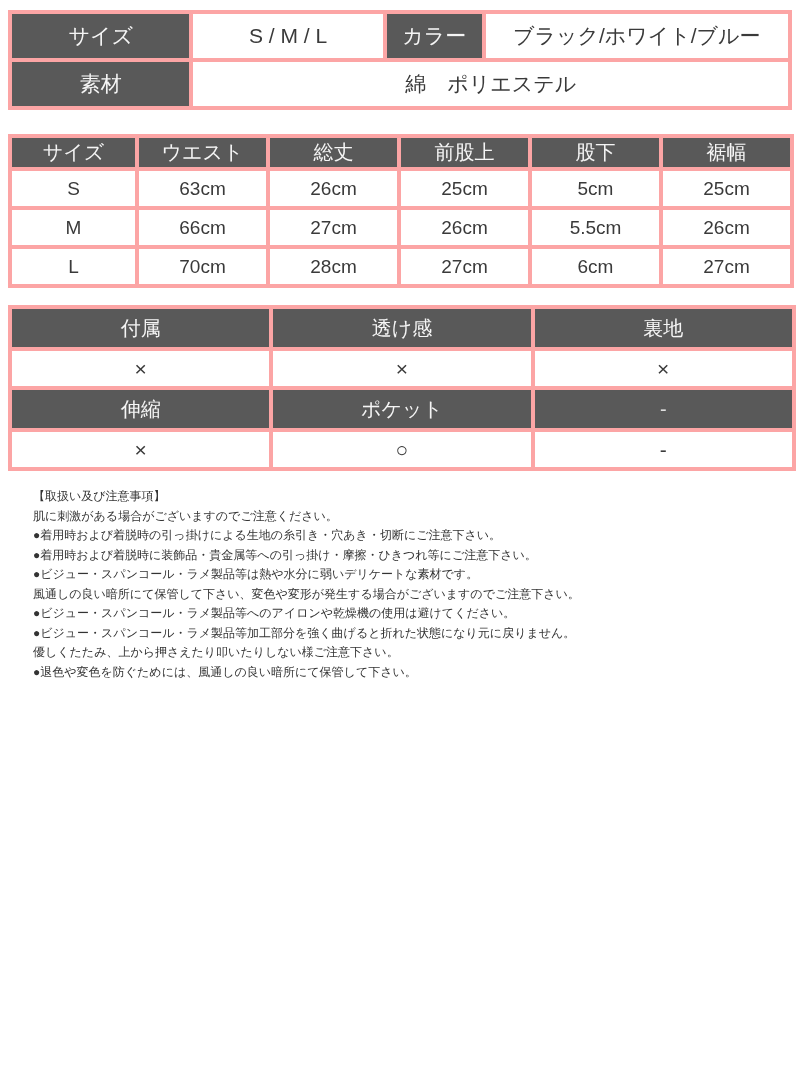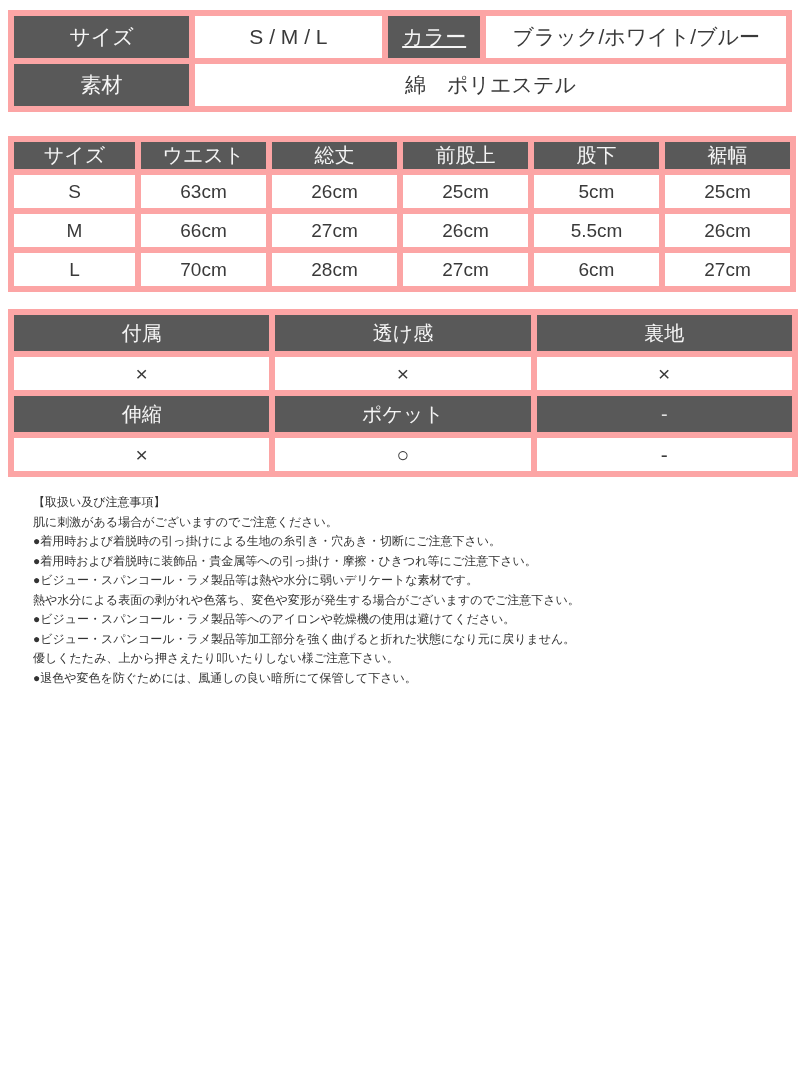--- a/index.html
+++ b/index.html
@@ -13,40 +13,40 @@
     overflow: hidden;
   }
   .page { position: absolute; top: 0; left: 0; width: 800px; height: 1067px; }
 
   table {
     border-collapse: collapse;
     table-layout: fixed;
     width: 784px;
     margin-left: 8px;
   }
-  table, th, td { border: 6px solid #fca5a5; }
+  table, th, td { border: 4px solid #fca5a5; }
   th, td {
     text-align: center;
     vertical-align: middle;
     overflow: hidden;
     white-space: nowrap;
   }
   th {
     background: #595959;
     color: #f5f5f5;
     font-weight: normal;
   }
   td { background: #ffffff; color: #3a3a3a; }
 
   
   .spec-table { margin-top: 10px; font-size: 21px; }
   .spec-table th, .spec-table td { height: 48px; }
   .spec-table .c1 { width: 180px; }
   .spec-table .c2 { width: 192px; }
-  .spec-table .c3 { width: 98px; text-decoration: underline;  }
+  .spec-table .c3 { width: 98px;  }
   .spec-table .c4 { width: 304px; margin-left: 40px; }
 
   
   .meas-table { margin-top: 24px; font-size: 19px; }
   .meas-table th { height: 33px; font-size: 20px; }
   .meas-table td { height: 39px; }
   .meas-table col.mc1 { width: 127px; }
   .meas-table col.mc  { width: 131px; }
 
   
@@ -160,20 +160,20 @@
     </tr>
   </tbody>
     </table>
 
   <div class="notes">
     <div class="line">【取扱い及び注意事項】</div>
     <div class="line">肌に刺激がある場合がございますのでご注意ください。</div>
     <div class="line">●着用時および着脱時の引っ掛けによる生地の糸引き・穴あき・切断にご注意下さい。</div>
     <div class="line">●着用時および着脱時に装飾品・貴金属等への引っ掛け・摩擦・ひきつれ等にご注意下さい。</div>
     <div class="line">●ビジュー・スパンコール・ラメ製品等は熱や水分に弱いデリケートな素材です。</div>
-    <div class="line">熱や水分による表面の剥がれや色落ち、変色や変形が発生する場合がございますのでご注意下さい。</div>
+    <div class="line">風通しの良い暗所にて保管して下さい、変色や変形が発生する場合がございますのでご注意下さい。</div>
     <div class="line">●ビジュー・スパンコール・ラメ製品等へのアイロンや乾燥機の使用は避けてください。</div>
     <div class="line">●ビジュー・スパンコール・ラメ製品等加工部分を強く曲げると折れた状態になり元に戻りません。</div>
     <div class="line">優しくたたみ、上から押さえたり叩いたりしない様ご注意下さい。</div>
     <div class="line">●退色や変色を防ぐためには、風通しの良い暗所にて保管して下さい。</div>
   </div>
 
 </div>
 
 </body></html>

